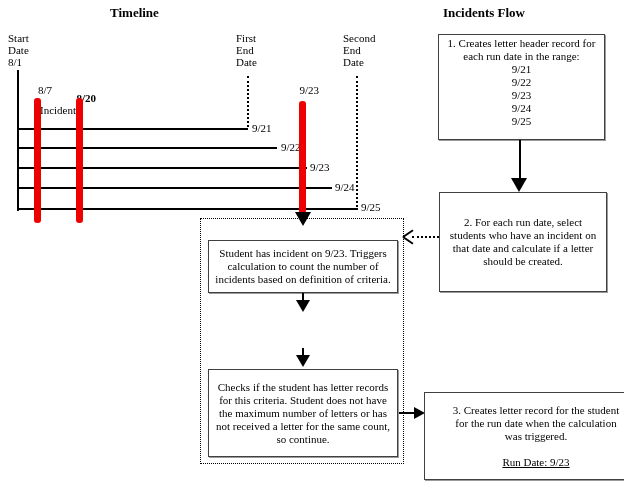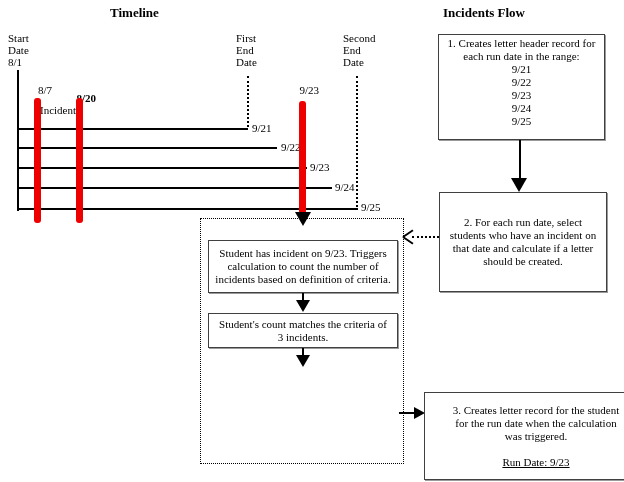--- a/index.html
+++ b/index.html
@@ -74,24 +74,27 @@
   <div class="bar" style="left: 299px; top: 101px; height: 113px; background: rgb(238, 0, 0);"></div>
   <div class="ah-down big" style="left:295px;top:212px;"></div>
 
   <div class="dashed-region" style="left:200px;top:218px;width:202px;height:244px;"></div>
 
   <div class="box" style="left:208px;top:240px;width:190px;height:53px;">Student has incident on 9/23. Triggers
 calculation to count the number of
 incidents based on definition of criteria.</div>
   <div class="vline" style="left:302px;top:293px;height:9px;"></div>
   <div class="ah-down" style="left:296px;top:300px;"></div>
-  <div class="box" style="left:208px;top:313px;width:190px;height:35px;">Student's count matches the criteria of
-3 incidents.</div>
   <div class="vline" style="left:302px;top:348px;height:9px;"></div>
   <div class="ah-down" style="left:296px;top:355px;"></div>
+  <div class="box" style="left:208px;top:369px;width:190px;height:88px;">Checks if the student has letter records
+for this criteria. Student does not have
+the maximum number of letters or has
+not received a letter for the same count,
+so continue.</div>
 
   <div class="box topalign" style="left:438px;top:34px;width:167px;height:106px;">1. Creates letter header record for
 each run date in the range:
 9/21
 9/22
 9/23
 9/24
 9/25</div>
   <div class="vline" style="left:519px;top:140px;height:40px;"></div>
   <div class="ah-down big" style="left:511px;top:178px;"></div>

